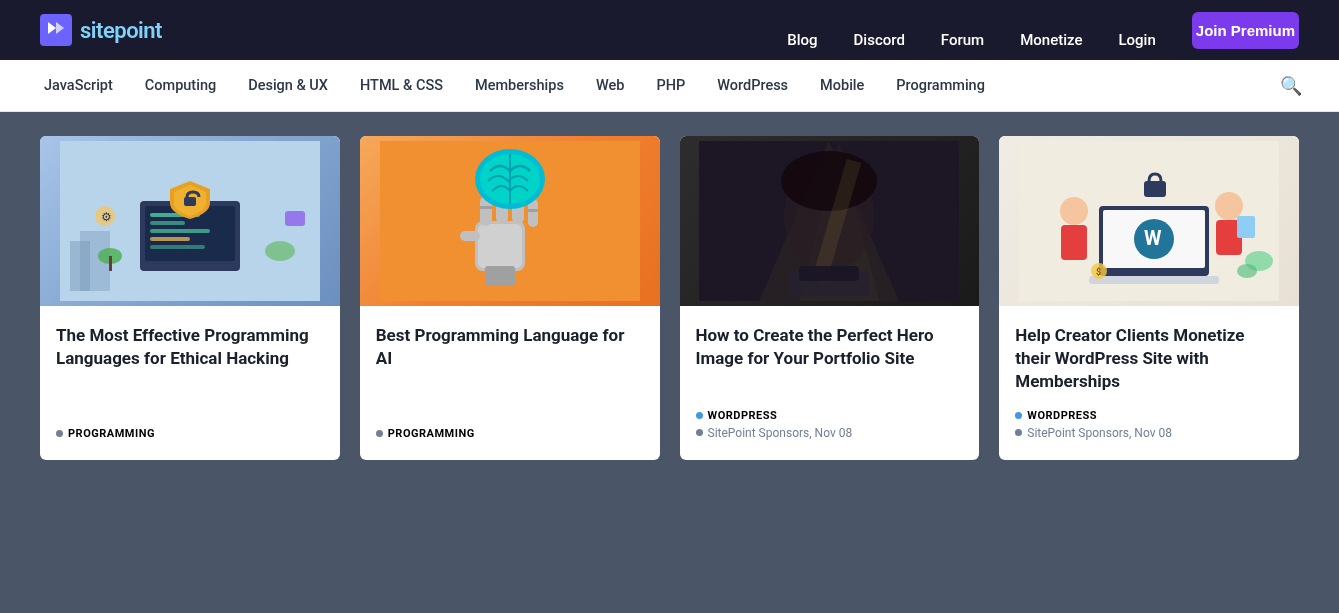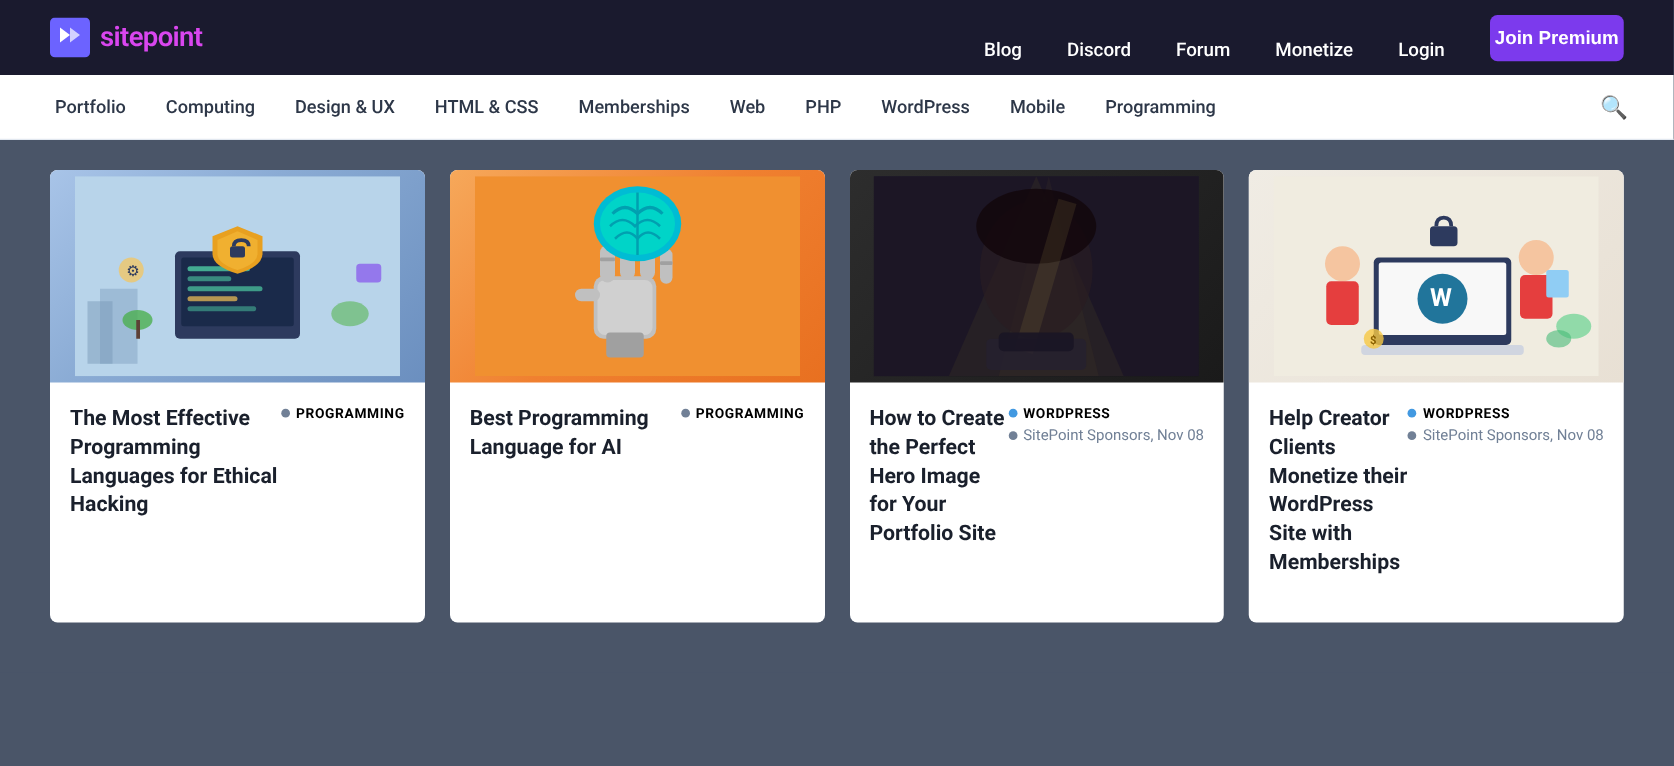--- a/index.html
+++ b/index.html
@@ -17,21 +17,21 @@
     .logo-area {
       display: flex;
       align-items: center;
       gap: 8px;
     }
     .logo-icon {
       width: 32px;
       height: 32px;
     }
     .logo-text {
-      color: #d946ef;
+      color: #7dd3fc;
       font-size: 22px;
       font-weight: 600;
       letter-spacing: -0.5px;
     }
     .top-links {
       display: flex;
       align-items: flex-end;
       gap: 36px;
     }
     .top-links a {
@@ -136,20 +136,21 @@
       height: 170px;
       display: flex;
       align-items: center;
       justify-content: center;
     }
 
     .card-body {
       padding: 18px 16px 20px;
       flex: 1;
       display: flex;
+      flex-direction: column;
     }
     .card-title {
       font-size: 17px;
       font-weight: 700;
       color: #1a202c;
       line-height: 1.35;
       margin-bottom: 16px;
       flex: 1;
     }
     .card-meta {
@@ -204,21 +205,21 @@
     <a href="#">Blog</a>
     <a href="#">Discord</a>
     <a href="#">Forum</a>
     <a href="#">Monetize</a>
     <a href="#">Login</a>
     <button class="join-btn">Join Premium</button>
   </div>
 </nav>
 
 <nav class="cat-nav">
-  <a href="#">Portfolio</a>
+  <a href="#">JavaScript</a>
   <a href="#">Computing</a>
   <a href="#">Design &amp; UX</a>
   <a href="#">HTML &amp; CSS</a>
   <a href="#">Memberships</a>
   <a href="#">Web</a>
   <a href="#">PHP</a>
   <a href="#">WordPress</a>
   <a href="#">Mobile</a>
   <a href="#">Programming</a>
   <button class="search-icon-btn">

